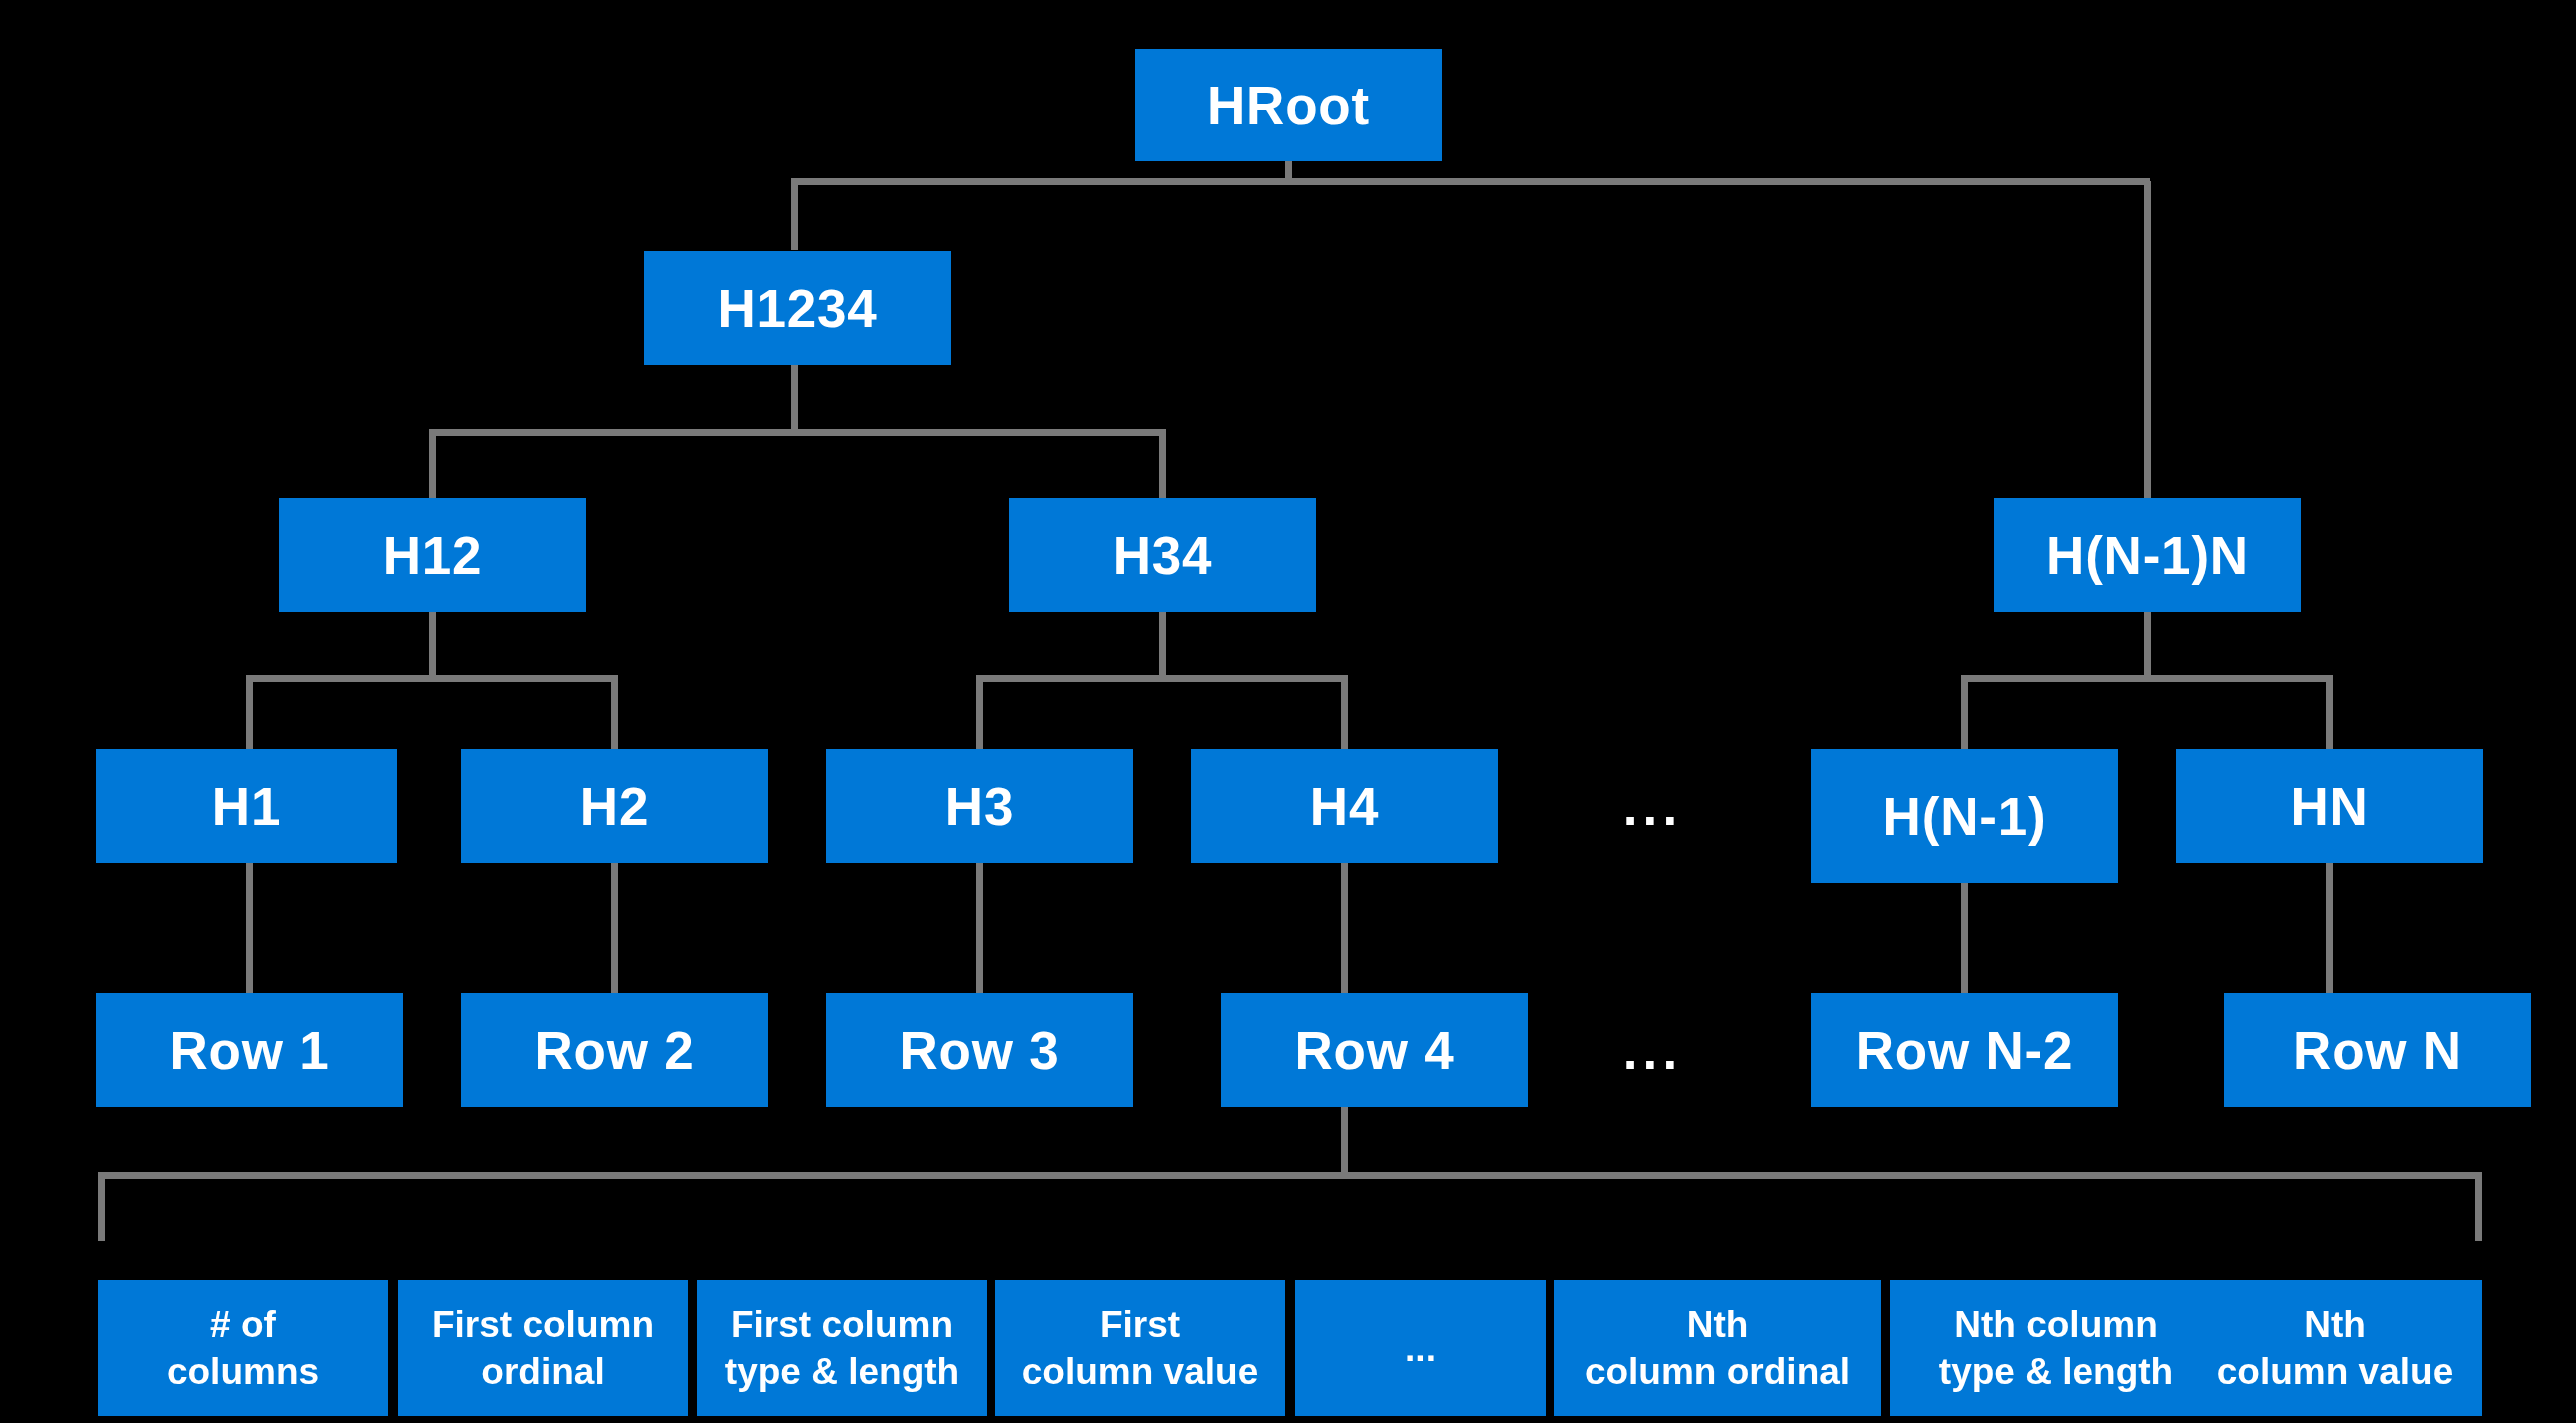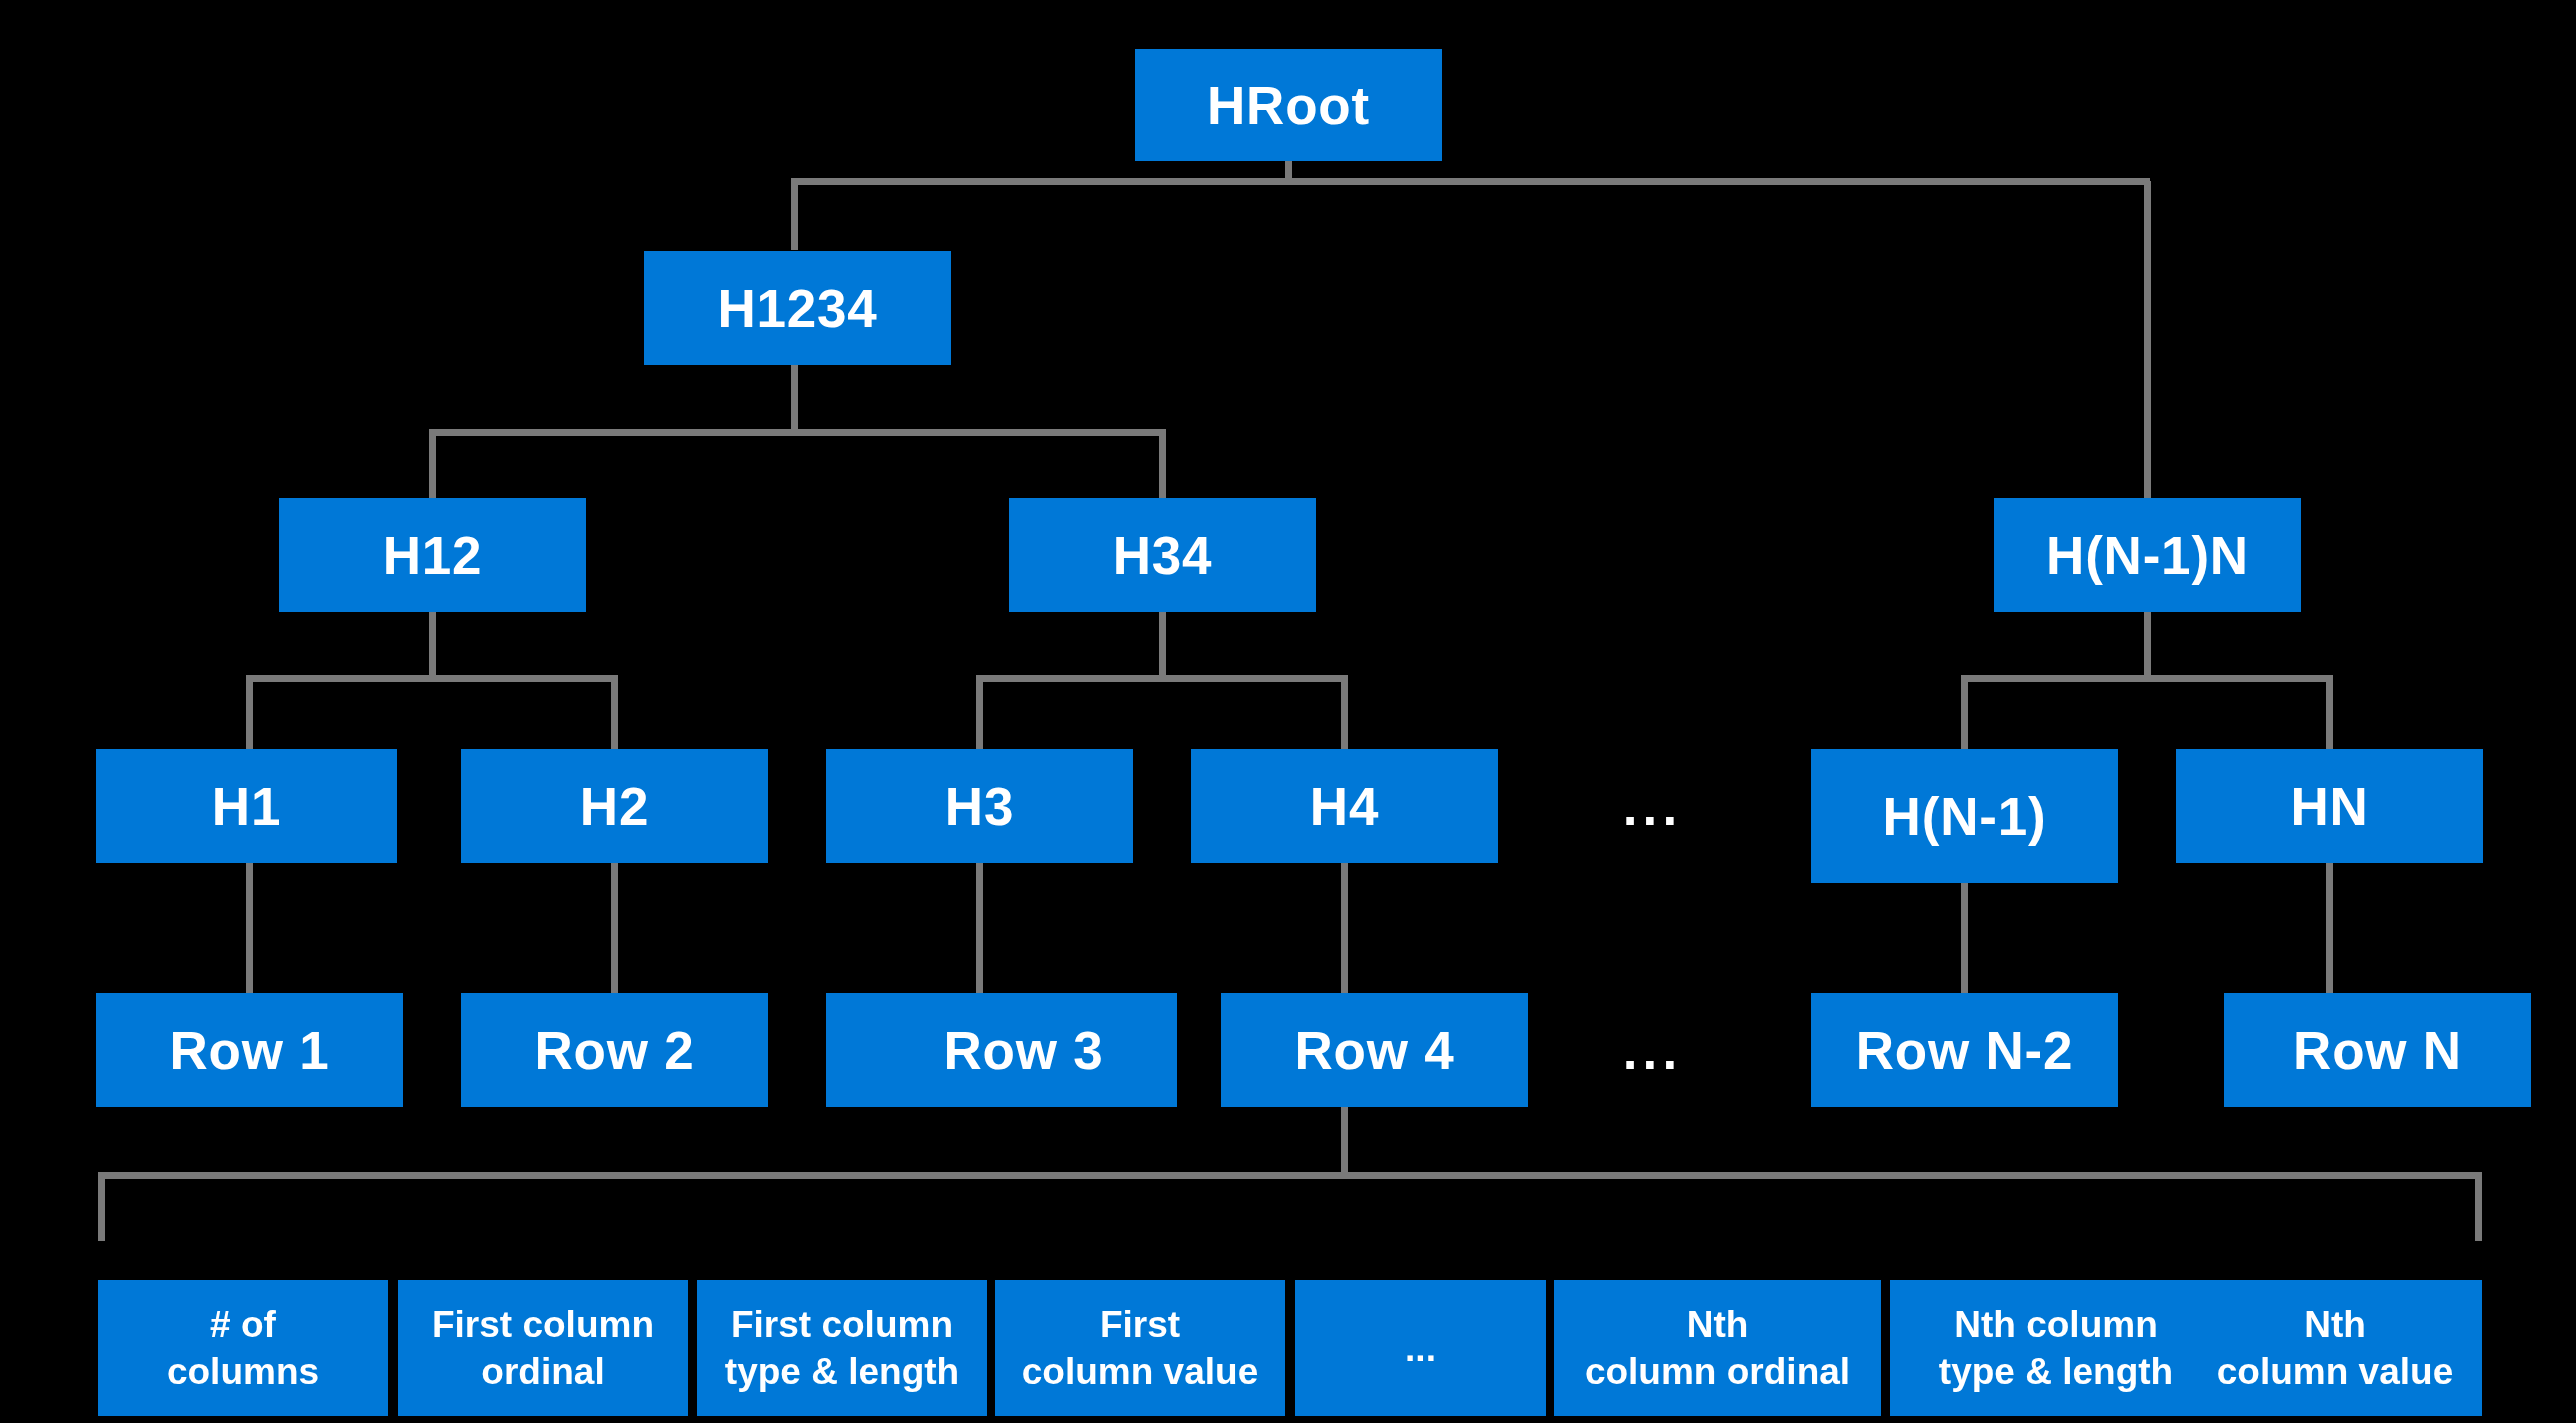--- a/index.html
+++ b/index.html
@@ -108,21 +108,21 @@
   <div class="node" style="left:96px; top:749px; width:301px; height:114px;">H1</div>
   <div class="node" style="left:461px; top:749px; width:307px; height:114px;">H2</div>
   <div class="node" style="left:826px; top:749px; width:307px; height:114px;">H3</div>
   <div class="node" style="left:1191px; top:749px; width:307px; height:114px;">H4</div>
   <div class="dots" style="left:1568px; top:749px; width:169px; height:114px;">...</div>
   <div class="node" style="left:1811px; top:749px; width:307px; height:134px;">H(N-1)</div>
   <div class="node" style="left:2176px; top:749px; width:307px; height:114px;">HN</div>
 
   <div class="node" style="left:96px; top:993px; width:307px; height:114px;">Row 1</div>
   <div class="node" style="left:461px; top:993px; width:307px; height:114px;">Row 2</div>
-  <div class="node" style="left:826px; top:993px; width:307px; height:114px;padding-left:44px;">Row 3</div>
+  <div class="node" style="left:826px; top:993px; width:307px; height:114px;">Row 3</div>
   <div class="node" style="left:1221px; top:993px; width:307px; height:114px;">Row 4</div>
   <div class="dots" style="left:1568px; top:993px; width:169px; height:114px;">...</div>
   <div class="node" style="left:1811px; top:993px; width:307px; height:114px;">Row N-2</div>
   <div class="node" style="left:2176px; top:993px; width:307px; height:114px;margin-left:48px;">Row N</div>
 
   <div class="cell" style="left:98px; top:1280px; width:290px; height:136px;"># of
 columns</div>
   <div class="cell" style="left:398px; top:1280px; width:290px; height:136px;">First column
 ordinal</div>
   <div class="cell" style="left:697px; top:1280px; width:290px; height:136px;">First column

